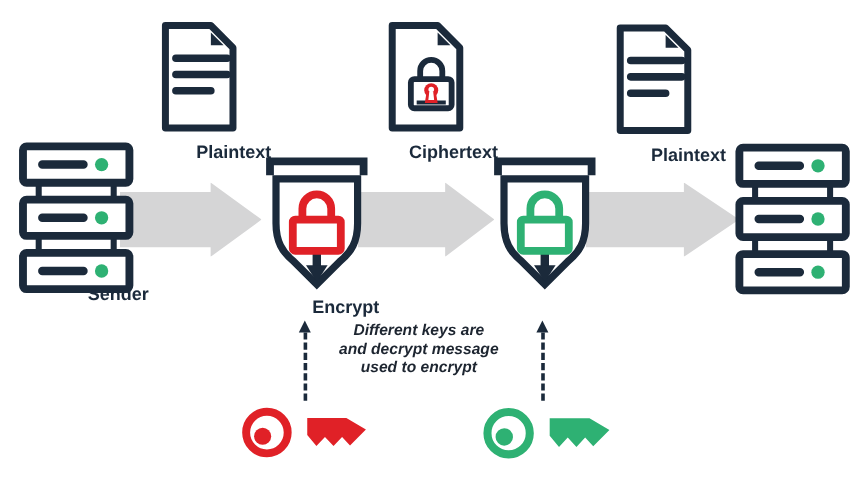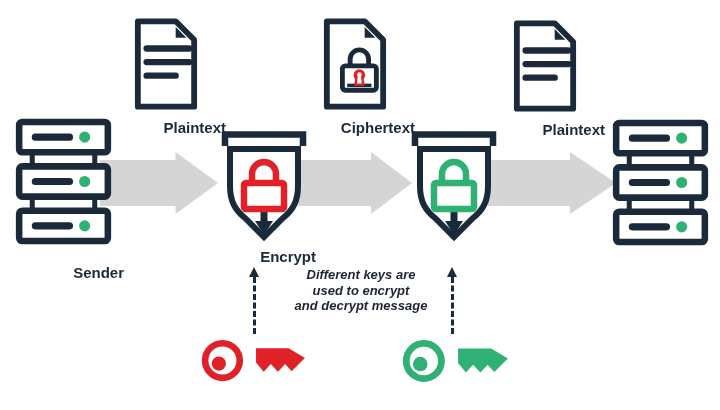--- a/index.html
+++ b/index.html
@@ -11,21 +11,21 @@
   }
   *{margin:0;padding:0;box-sizing:border-box}
   html,body{width:720px;height:410px;background:var(--bg);overflow:hidden;
     font-family:"Liberation Sans",sans-serif;}
   .canvas{position:relative;width:720px;height:410px;background:var(--bg)}
   .ic{position:absolute;display:block}
   .flow-arrow{position:absolute;background:var(--gray);
     clip-path:polygon(0 13%,64% 13%,64% 0,100% 50%,64% 100%,64% 87%,0 87%)}
   .node-label{position:absolute;width:120px;text-align:right;
     font:700 15px/1.1 "Liberation Sans",sans-serif;color:var(--navy)}
-  .annotation{position:absolute;left:264px;top:267px;width:194px;text-align:center;
+  .annotation{position:absolute;left:252px;top:267px;width:194px;text-align:center;
     font:italic 700 13px/15.5px "Liberation Sans",sans-serif;color:#1d2530}
   .annotation span{display:block}
   .dash-arrow{position:absolute;width:12px;display:flex;flex-direction:column;align-items:center}
   .dash-arrow-head{width:0;height:0;border-left:5.5px solid transparent;
     border-right:5.5px solid transparent;border-bottom:10px solid var(--navy)}
   .dash-arrow-line{flex:1;width:0;border-left:3px dashed var(--navy)}
   .key-red{color:var(--red)}
   .key-green{color:var(--green)}
   .lock-red{color:var(--red)}
   .lock-green{color:var(--green)}
@@ -83,21 +83,21 @@
     </defs>
   </svg>
 
   <div class="flow-arrow" style="left:100px;top:152px;width:118px;height:62px"></div>
   <div class="flow-arrow" style="left:298px;top:152px;width:114px;height:62px"></div>
   <div class="flow-arrow" style="left:488px;top:152px;width:128px;height:62px"></div>
 
   <svg class="ic" style="left:15px;top:118px" width="97" height="127">
       <use href="#sym-server"></use>
     </svg>
-  <div class="node-label" style="left:4px;top:265px">Sender</div>
+  <div class="node-label" style="left:4px;top:238px">Sender</div>
 
   <svg class="ic" style="left:133px;top:16px" width="66" height="96">
       <use href="#sym-doc-text"></use>
     </svg>
   <div class="node-label" style="left:106px;top:120px">Plaintext</div>
 
   <svg class="ic lock-red" style="left:217px;top:128px" width="94" height="124">
       <use href="#sym-shield"></use>
     </svg>
   <div class="node-label" style="left:196px;top:249px">Encrypt</div>
@@ -124,22 +124,22 @@
     <div class="dash-arrow-head"></div>
     <div class="dash-arrow-line"></div>
   </div>
   <div class="dash-arrow" style="left:446px;top:267px;height:67px">
     <div class="dash-arrow-head"></div>
     <div class="dash-arrow-line"></div>
   </div>
 
   <div class="annotation">
     <span>Different keys are</span>
+    <span>and decrypt message</span>
     <span>used to encrypt</span>
-    <span>and decrypt message</span>
   </div>
 
   <svg class="ic key-red" style="left:199px;top:337px" width="110" height="47">
       <use href="#sym-key"></use>
     </svg>
   <svg class="ic key-green" style="left:400px;top:337px" width="112" height="48">
       <use href="#sym-key"></use>
     </svg>
 
 </div>

